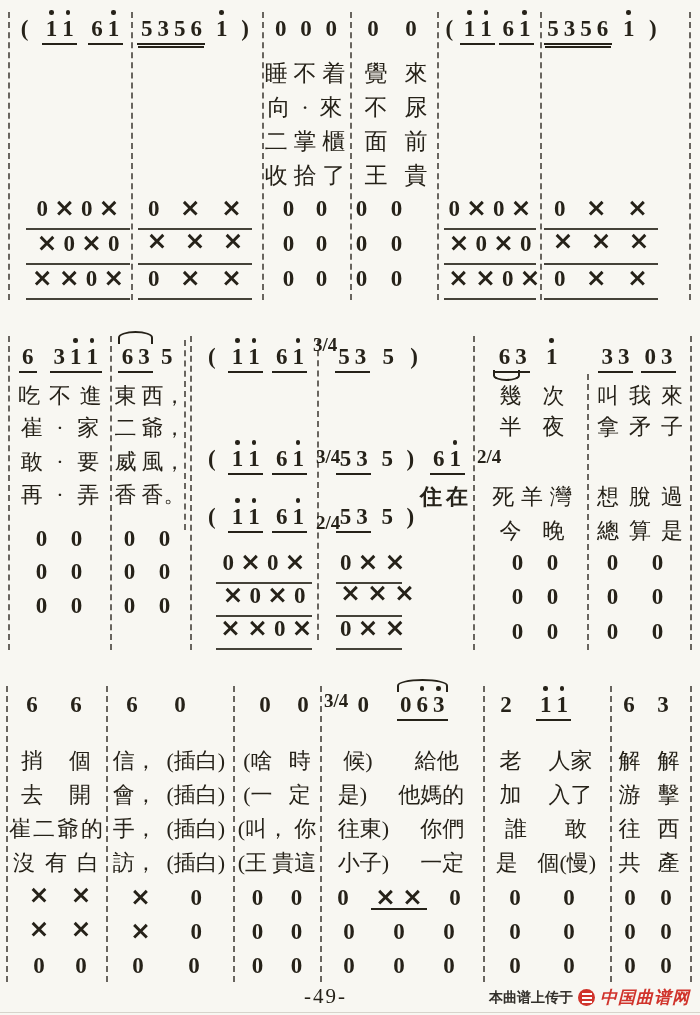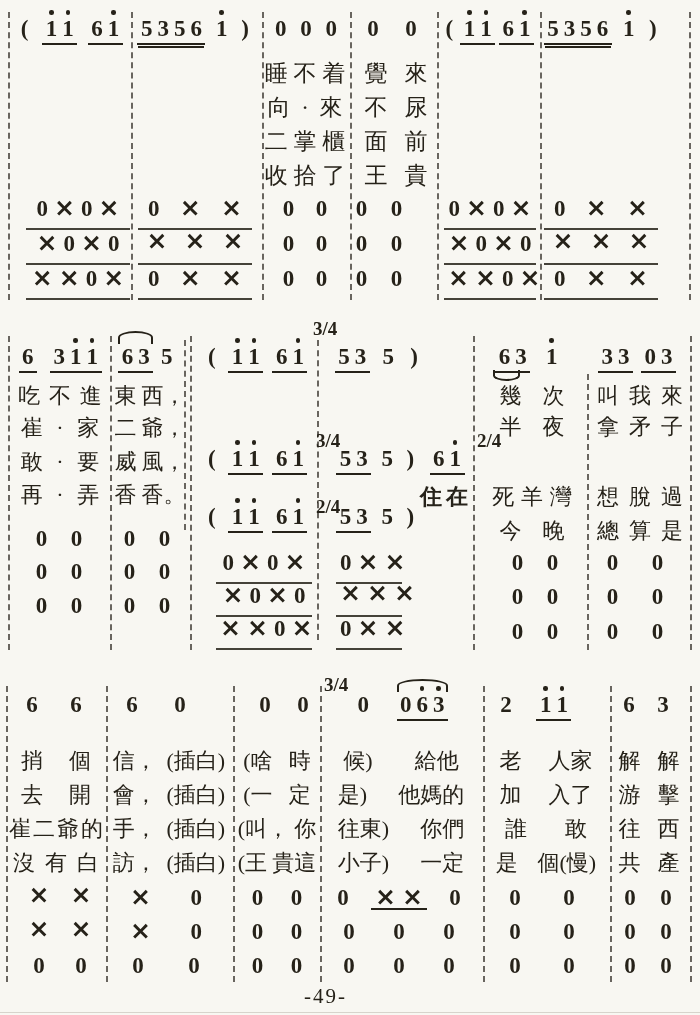--- a/index.html
+++ b/index.html
@@ -27,21 +27,21 @@
     border:2px solid var(--ink);border-bottom:none;border-radius:100% 100% 0 0;}
   .arcb::after{content:'';position:absolute;bottom:-10px;left:-2px;width:65%;height:9px;
     border:2px solid var(--ink);border-top:none;border-radius:0 0 100% 100%;}
   .ch{position:relative;display:inline-block;padding:0 2.5px;}
   .px{font-family:"DejaVu Sans","Liberation Sans",sans-serif;font-size:25px;line-height:20px;font-weight:700;}
   .dt::before{content:'';position:absolute;top:-6px;left:50%;margin-left:-2.5px;width:4.5px;height:4.5px;border-radius:50%;background:var(--ink);}
   .lyr{font-weight:400;line-height:1.1;}
   .lch{white-space:nowrap;display:inline-block;}
   .perc .ch{padding:0 3px;}
   .cul{border-bottom:2px solid rgba(38,34,25,.85);padding-bottom:2px;}
-  .ts{position:absolute;font-weight:700;font-size:19px;letter-spacing:0;}
+  .ts{position:absolute;font-weight:700;font-size:19px;letter-spacing:0;margin-top:16px;}
   .pageno{position:absolute;left:304px;top:984px;font-size:21px;letter-spacing:2px;font-weight:400;text-align:center;}
   .wm{position:absolute;right:10px;top:986px;display:flex;align-items:center;gap:5px;
       font-family:"Liberation Sans","DejaVu Sans",sans-serif;}
   .wm .pre{font-size:14px;color:#33302b;font-weight:700;}
   .wm .site{color:var(--red);font-weight:700;font-size:17px;font-style:italic;letter-spacing:1px;}
   .logo{width:17px;height:17px;border-radius:50%;background:var(--red);position:relative;display:inline-block;flex:0 0 auto;}
   .logo::before{content:'';position:absolute;left:4px;right:3px;top:4px;height:2px;background:#fff;
      box-shadow:0 4px 0 #fff,0 8px 0 #fff;}
   .sub{position:absolute;font-weight:700;}
 </style>
@@ -985,13 +985,18 @@
   <span class="ts" style="left:313px;top:318px">3/4</span>
   <span class="ts" style="left:316px;top:430px">3/4</span>
   <span class="ts" style="left:316px;top:496px">2/4</span>
   <span class="ts" style="left:477px;top:430px">2/4</span>
   <span class="ts" style="left:324px;top:674px">3/4</span>
 
   <div class="sub" style="left:420px;top:482px;font-size:22px;letter-spacing:4px">住在</div>
 
   <div class="pageno">-49-</div>
 
+  <div class="wm">
+    <span class="pre">本曲谱上传于</span>
+    <span class="logo"></span>
+    <span class="site">中国曲谱网</span>
+  </div>
 </div>
 
 </body></html>

